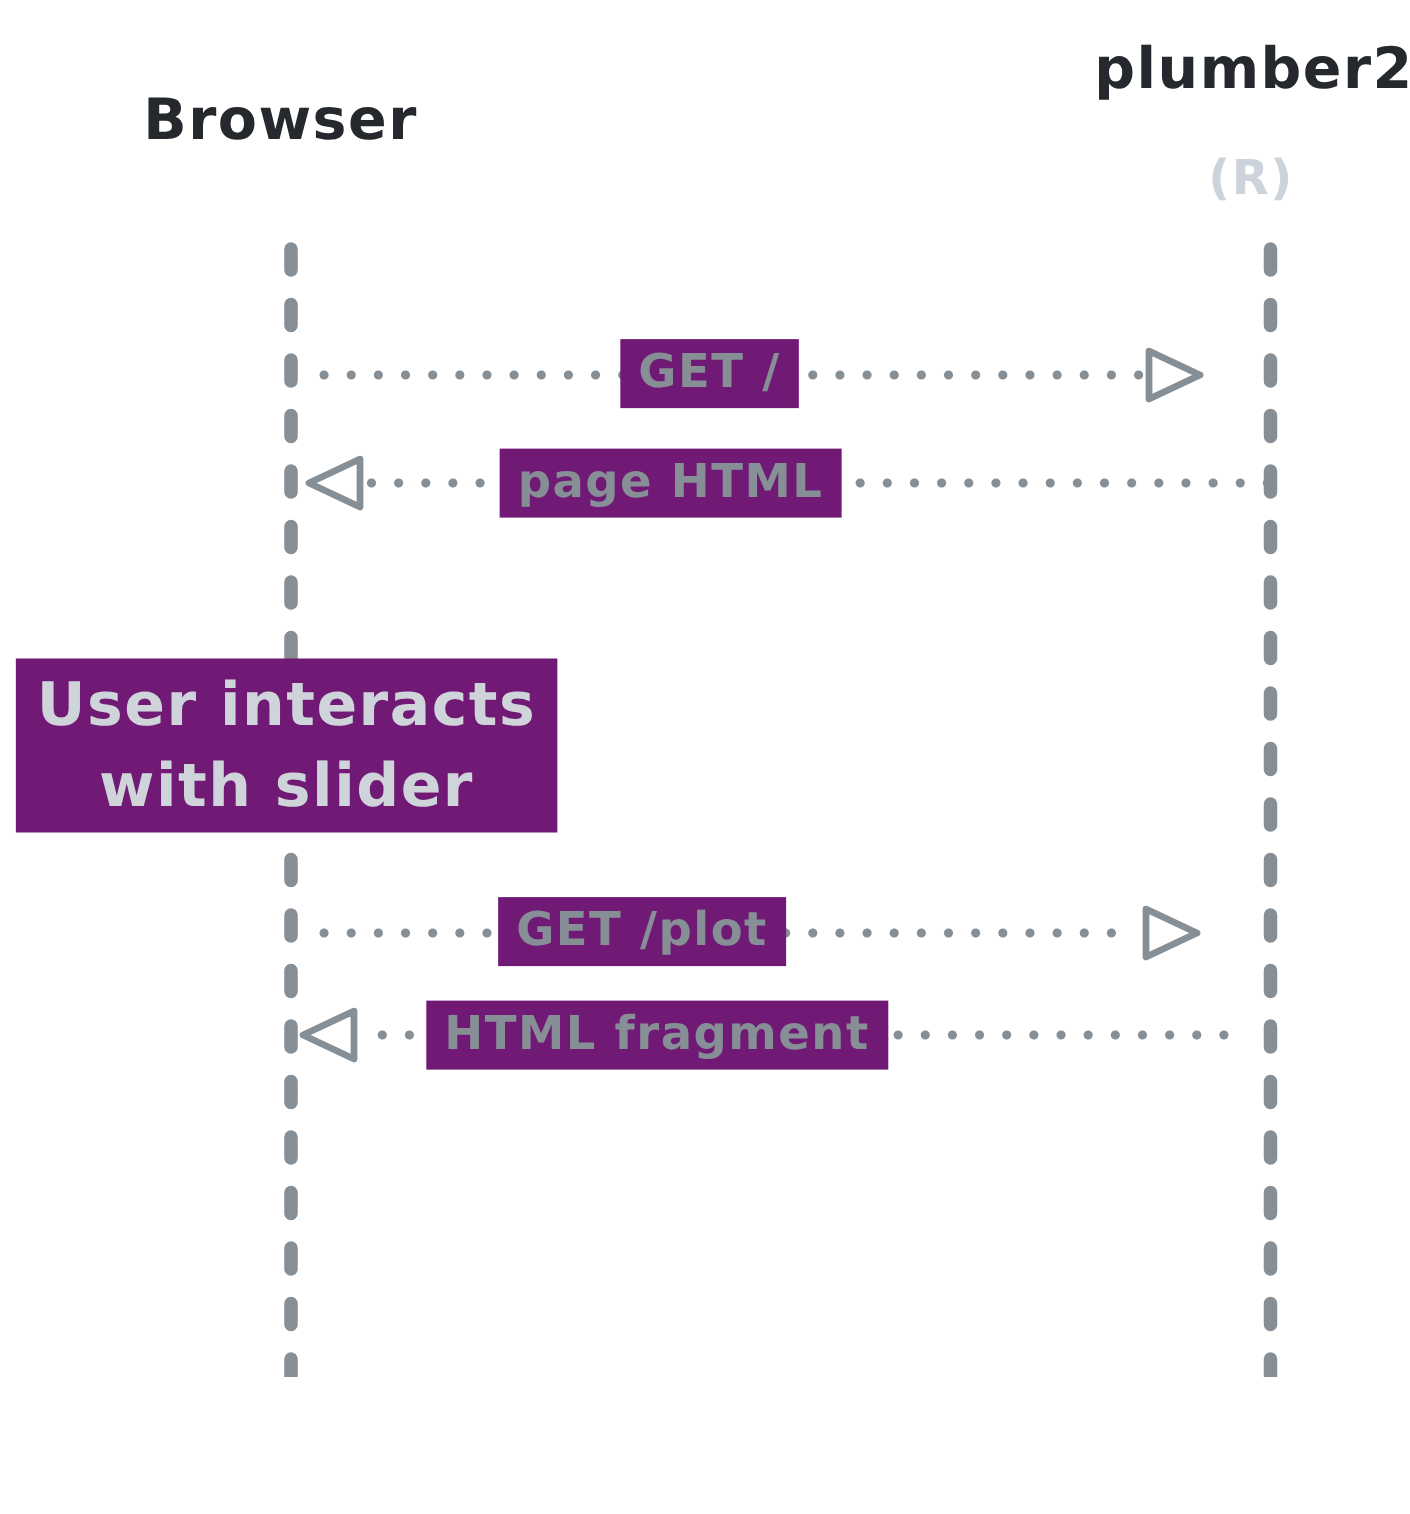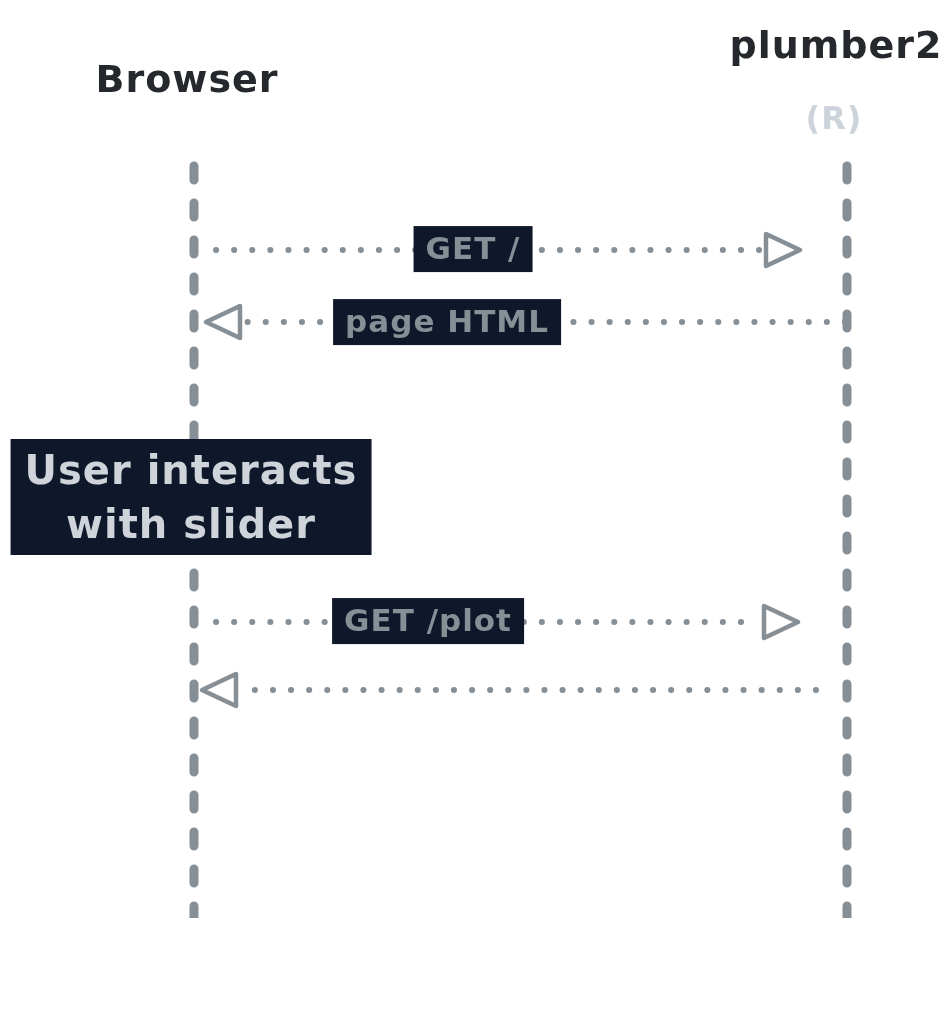--- a/index.html
+++ b/index.html
@@ -17,21 +17,21 @@
   }
   .canvas svg {
     position: absolute;
     left: 0; top: 0;
   }
   .label {
     position: absolute;
     transform: translate(-50%, -50%);
     white-space: pre-line;
     text-align: center;
-    background: #0f172a;
+    background: #701a75;
     line-height: 1.35;
   }
   .actor-label {
     color: #25282c;
     font-size: 38px;
     font-weight: 700;
     letter-spacing: 1px;
     padding: 0 6px;
     background: transparent;
   }
@@ -85,18 +85,19 @@
   <div class="label actor-label" style="left:836px; top:46px;">plumber2</div>
 
   <div class="label actor-sub" style="left:834px; top:119px;">(R)</div>
 
   <div class="label msg-label" style="left:473px; top:249px;">GET /</div>
 
   <div class="label msg-label" style="left:447px; top:322px;">page HTML</div>
 
   <div class="label msg-label" style="left:428px; top:621px;">GET /plot</div>
 
+  <div class="label msg-label" style="left:438px; top:690px;">HTML fragment</div>
 
   <div class="label note-label" style="left:191px; top:497px;">User interacts
 with slider</div>
 
 
 </div>
 
 </body></html>

